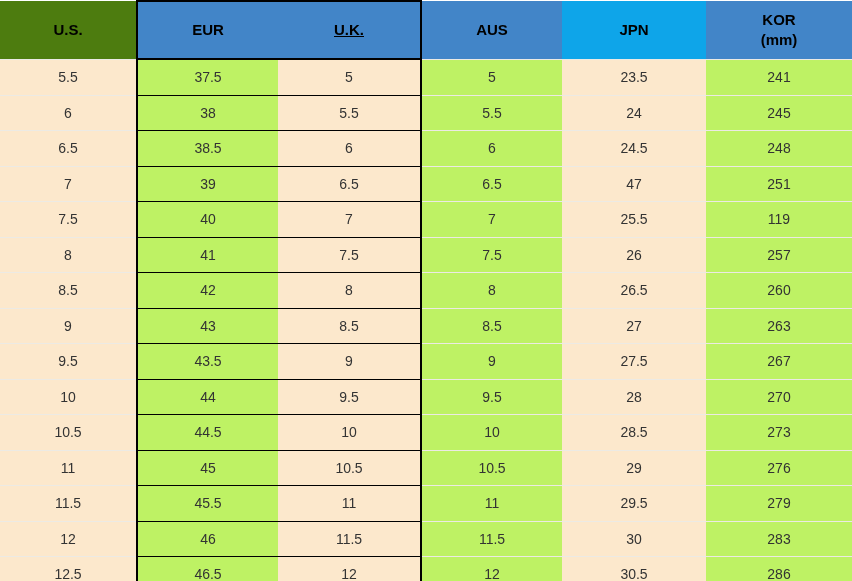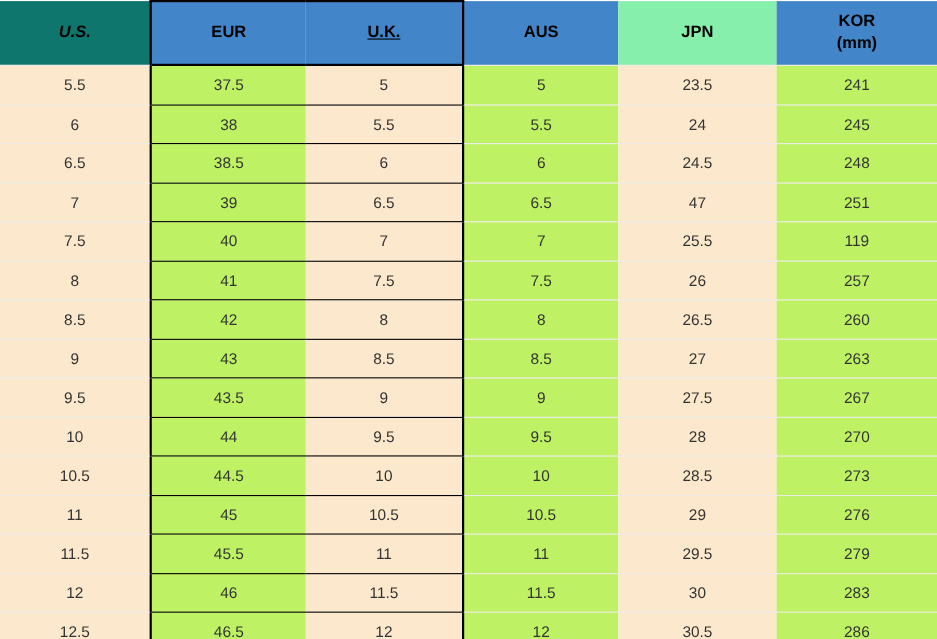--- a/index.html
+++ b/index.html
@@ -87,33 +87,33 @@
   <colgroup>
     <col class="c-us">
     <col class="c-eur">
     <col class="c-uk">
     <col class="c-aus">
     <col class="c-jpn">
     <col class="c-kor">
   </colgroup>
   <thead>
     <tr>
-      <th class="fill-light" style="background: #0f766e; font-style: italic;">
+      <th class="fill-light" style="background: #4d7c0f;">
         <span>U.S.</span>
       </th>
       <th class="hl-left fill-dark" style="background: rgb(66, 133, 200);">
         <span>EUR</span>
       </th>
       <th class="hl-right fill-light" style="background: rgb(66, 133, 200);">
         <span>U.K.</span>
       </th>
       <th class="fill-dark" style="background: rgb(66, 133, 200);">
         <span>AUS</span>
       </th>
-      <th class="fill-light" style="background: #86efac;">
+      <th class="fill-light" style="background: #0ea5e9;">
         <span>JPN</span>
       </th>
       <th class="fill-dark" style="background: rgb(66, 133, 200);">
         <span>KOR</span>
         <span class="kor-line2">(mm)</span>
       </th>
     </tr>
   </thead>
   <tbody id="table-body">
       <tr>

